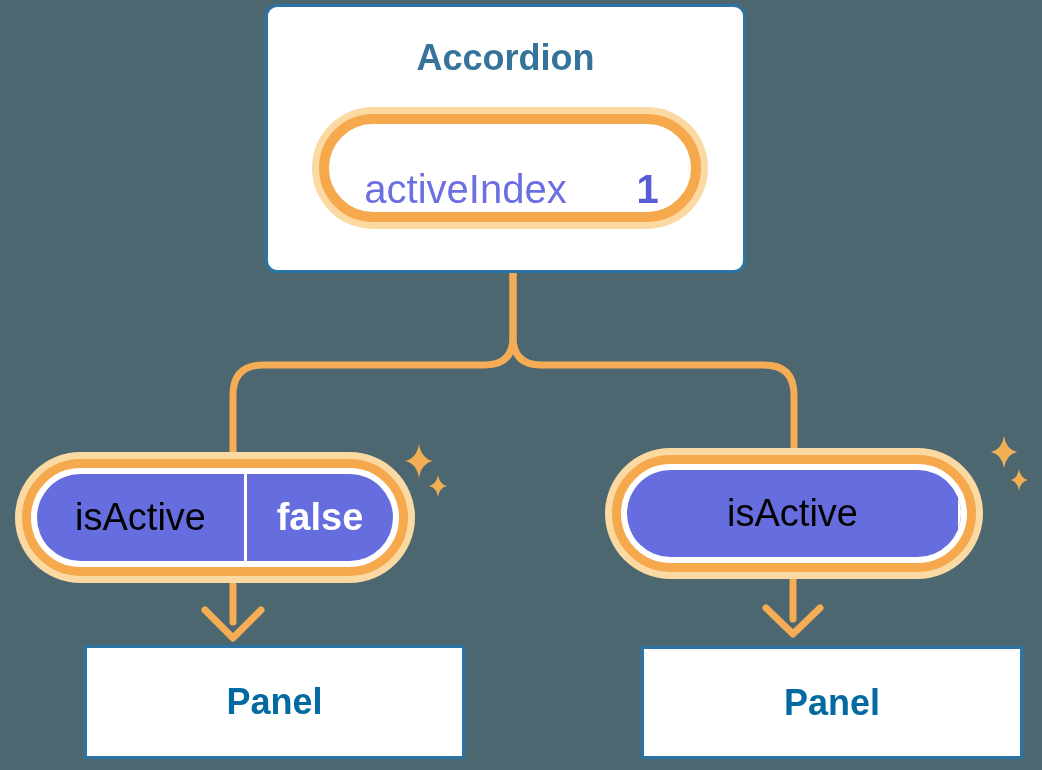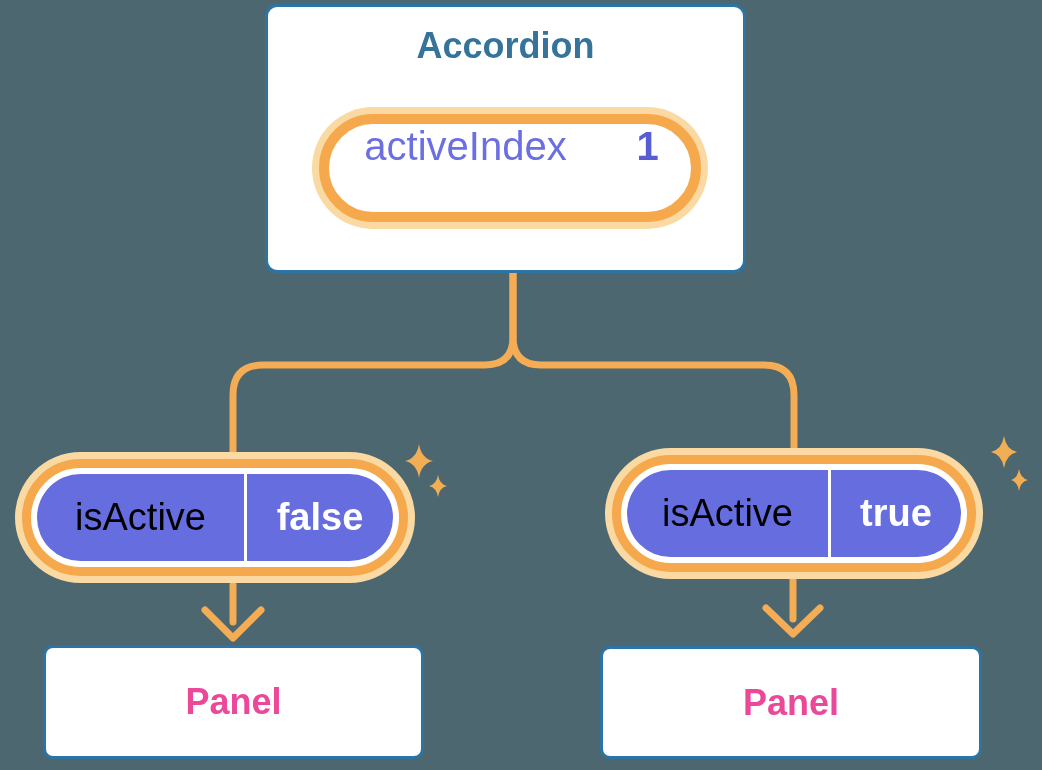--- a/index.html
+++ b/index.html
@@ -35,50 +35,51 @@
     border: 3px solid #2B74A6;
     box-sizing: border-box;
   }
   .accordion-box {
     left: 265px; top: 4px;
     width: 481px; height: 269px;
     border-radius: 12px;
   }
   .component-title {
     position: absolute;
-    top: 18px; left: 0; right: 0;
+    top: 30px; left: 0; right: 0;
     text-align: center;
     font-size: 36px;
     font-weight: 600;
     color: #35739B;
   }
   .panel-box {
-    border-radius: 10px;
+    border-radius: 1px;
     display: flex;
     align-items: center;
     justify-content: center;
     font-size: 36px;
     font-weight: 600;
-    color: #ec4899;
+    color: #0369a1;
+    margin-left: 41px;
   }
   .panel-left  { left: 43px;  top: 645px; width: 381px; height: 114px; }
   .panel-right { left: 600px; top: 646px; width: 382px; height: 113px; }
 
   
   .state-pill {
     position: absolute;
     left: 51px; top: 107px;
     width: 382px; height: 108px;
     box-sizing: border-box;
     background: #FFFFFF;
     border: 10px solid #F6A84D;
     border-radius: 999px;
     box-shadow: 0 0 0 7px #FAD9A2;
     display: flex;
-    align-items: flex-start;
+    align-items: flex-end;
     overflow: hidden;
   }
   .state-pill .label {
     flex: 1;
     display: flex;
     align-items: center;
     justify-content: center;
     font-size: 40px;
     color: #6B6FE2;
   }
@@ -179,20 +180,19 @@
       <span class="label">isActive</span>
       <span class="divider"></span>
       <span class="value">false</span>
     </div>
   </div>
 
   <div class="prop-pill prop-pill-right">
     <div class="prop-inner">
       <span class="label">isActive</span>
       <span class="divider"></span>
-      <span class="value">true</span>
     </div>
   </div>
 
   <div class="component-box panel-box panel-left">Panel</div>
   <div class="component-box panel-box panel-right">Panel</div>
 
 </div>
 
 </body></html>

